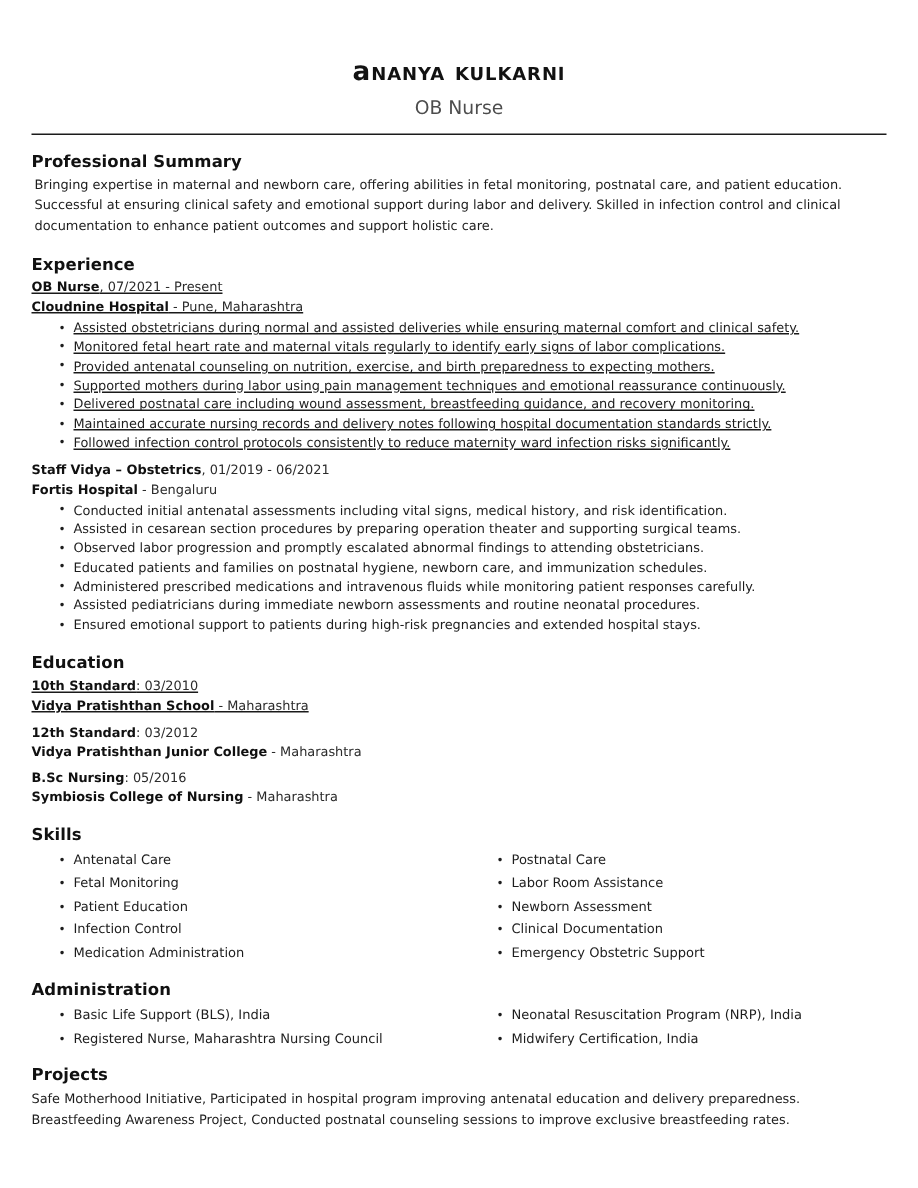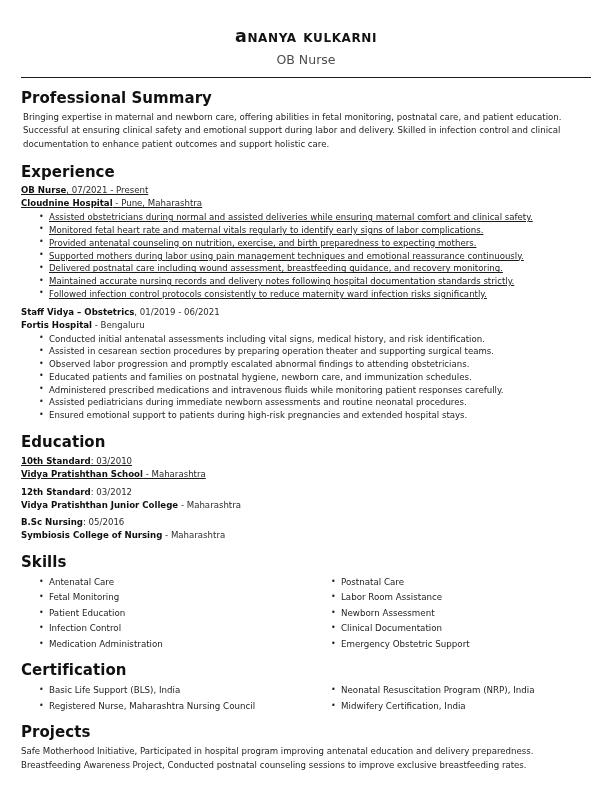--- a/index.html
+++ b/index.html
@@ -13,21 +13,21 @@
     font-family: "DejaVu Sans", "Liberation Sans", sans-serif;
     color: #1a1a1a;
     -webkit-font-smoothing: antialiased;
     overflow: hidden;
   }
   .page {
     position: relative;
     width: 612px;
     height: 792px;
     box-sizing: border-box;
-    padding: 0 21px;
+    padding: 12px 21px;
   }
 
   
   .hdr { padding-top: 26px; text-align: center; }
   .name {
     font-size: 17.5px;
     font-weight: 700;
     letter-spacing: 0.6px;
     font-variant: small-caps;
     text-transform: lowercase;
@@ -56,21 +56,21 @@
   }
   .contact .sep { padding: 0 1px; }
   .dob { font-size: 8.4px; color: #222; line-height: 1.55; }
   .dob b { font-weight: 700; }
 
   
   .section { margin-top: 11px; }
   .section.tight { margin-top: 9px; }
   h2.sec-h {
     margin: 0 0 3px 0;
-    font-size: 15px;
+    font-size: 11px;
     font-weight: 700;
     color: #111;
     letter-spacing: 0.05px;
     line-height: 1.25;
   }
   p.para {
     margin: 2px;
     font-size: 8.6px;
     line-height: 1.58;
     color: #1d1d1d;
@@ -252,21 +252,21 @@
           <li>Labor Room Assistance</li>
           <li>Newborn Assessment</li>
           <li>Clinical Documentation</li>
           <li>Emergency Obstetric Support</li>
         </ul>
       </div>
     </div>
   </div>
 
   <div class="section tight">
-    <h2 class="sec-h">Certification</h2>
+    <h2 class="sec-h">Administration</h2>
     <div class="twocol">
       <div class="col">
         <ul>
           <li>Basic Life Support (BLS), India</li>
           <li>Registered Nurse, Maharashtra Nursing Council</li>
         </ul>
       </div>
       <div class="col">
         <ul>
           <li>Neonatal Resuscitation Program (NRP), India</li>

